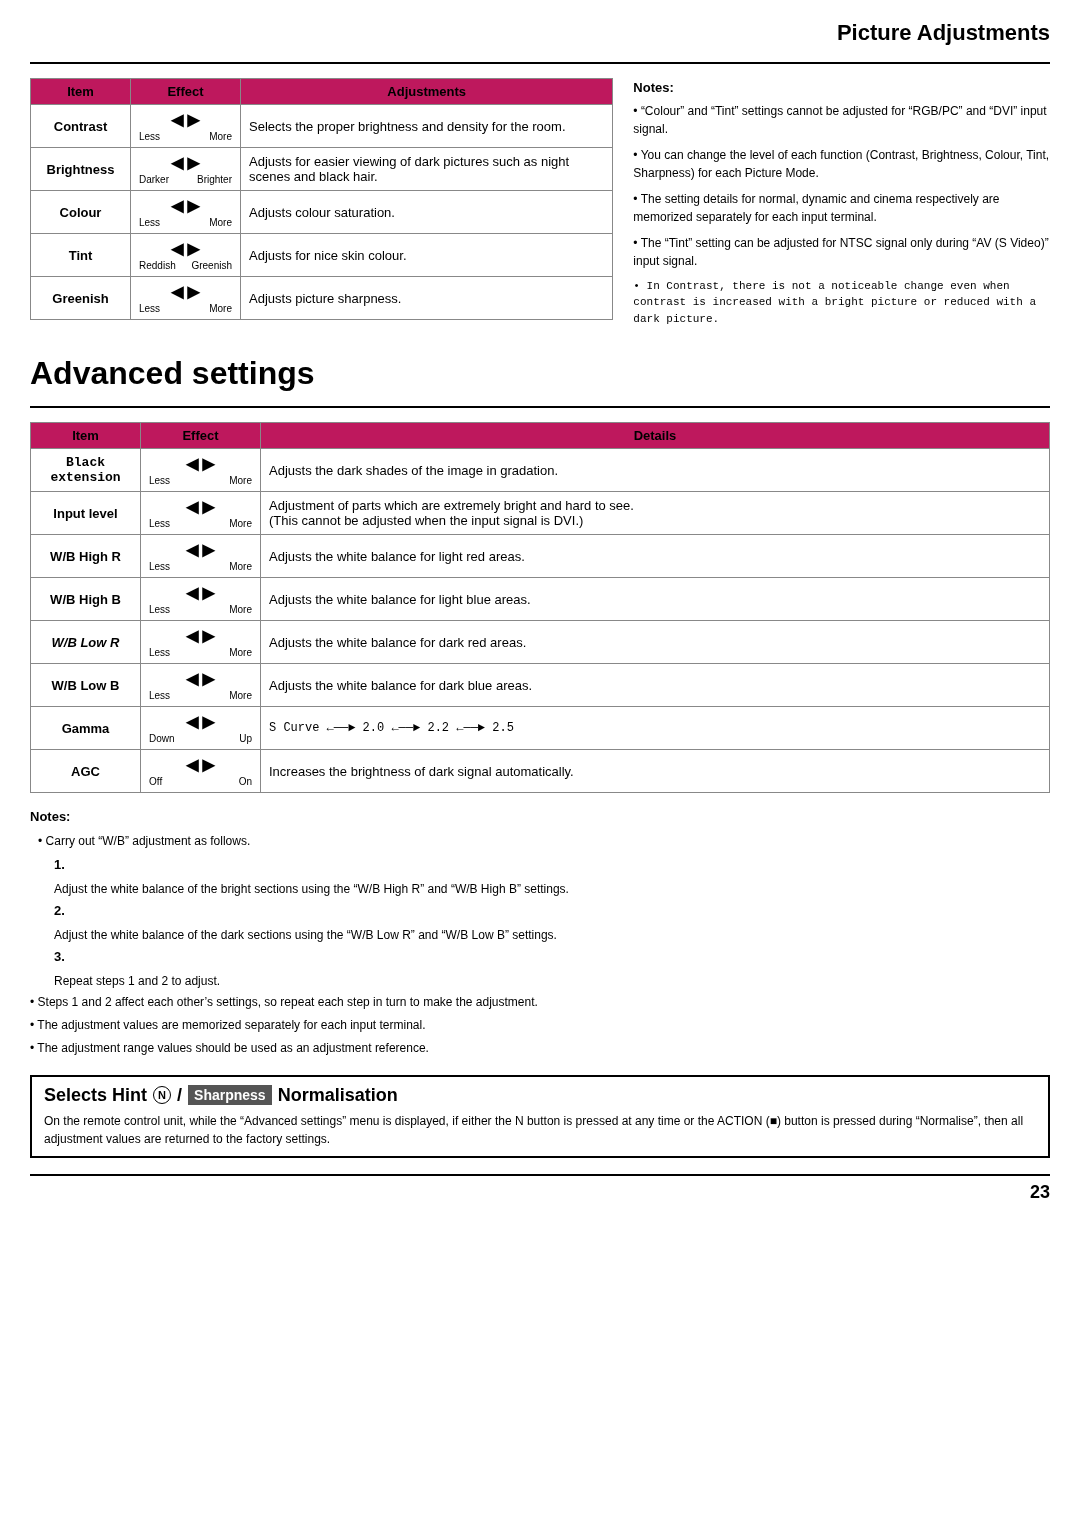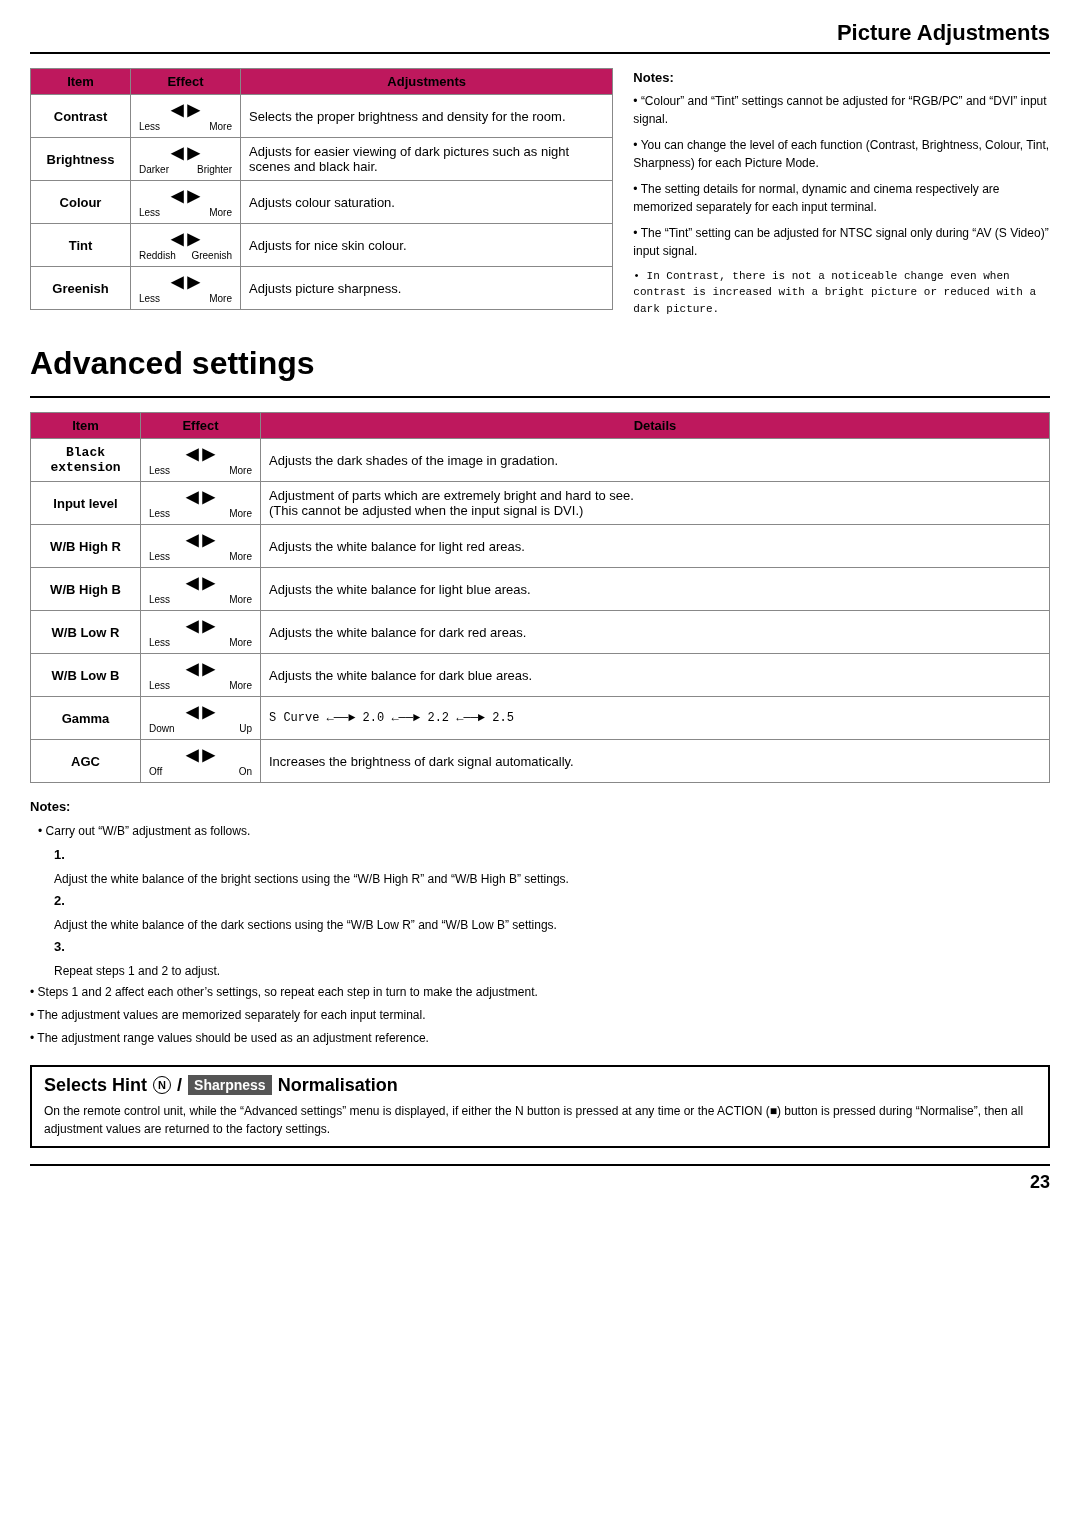--- a/index.html
+++ b/index.html
@@ -12,21 +12,21 @@
       min-height: 1528px;
       padding: 20px 30px;
     }
 
     
     .page-title {
       text-align: right;
       font-size: 22px;
       font-weight: bold;
       border-bottom: 2px solid #000;
-      padding-bottom: 6px;
+      padding-bottom: 16px;
       margin-bottom: 14px;
     }
 
     
     .picture-section {
       display: flex;
       gap: 20px;
       margin-bottom: 20px;
     }
     .picture-table-wrap {
@@ -351,21 +351,21 @@
             <span class="arrow-right">▶</span>
           </div>
           <div class="sub-labels">
             <span>Less</span>
             <span>More</span>
           </div>
         </td>
         <td>Adjusts the white balance for light blue areas.</td>
       </tr>
       <tr>
-        <td class="item-label adv-col-item" style="white-space: pre-line;">W/B Low R</td>
+        <td class="item-label adv-col-item" style="white-space: pre-line; font-style: italic;">W/B Low R</td>
         <td class="effect-cell adv-col-effect">
           <div class="arrow-row">
             <span class="arrow-left">◀</span>
             <span class="arrow-right">▶</span>
           </div>
           <div class="sub-labels">
             <span>Less</span>
             <span>More</span>
           </div>
         </td>

